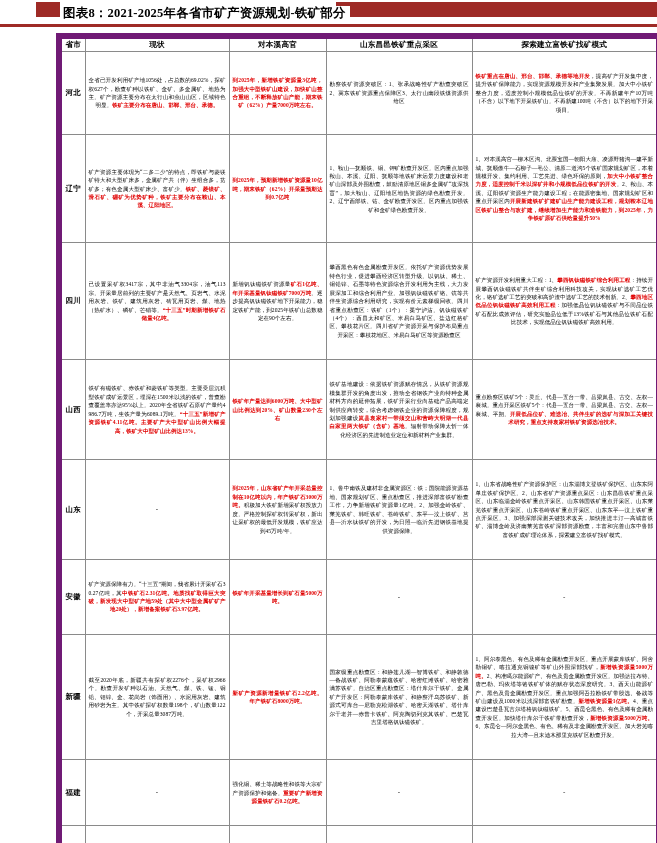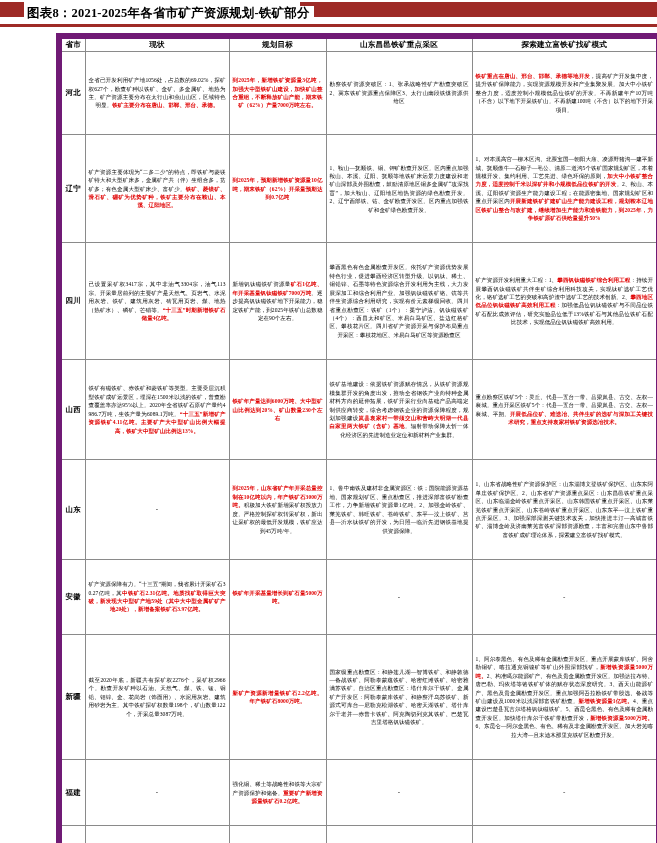--- a/index.html
+++ b/index.html
@@ -21,20 +21,21 @@
     position: relative;
     box-sizing: border-box;
   }
 
   
   .title-wrap {
     position: relative;
     padding: 3px 0 0 27px;
     height: 22px;
     box-sizing: border-box;
+    margin-left: 36px;
   }
   .title-bar-left {
     position: absolute;
     left: 0;
     top: 2px;
     width: 24px;
     height: 15px;
     background: #9e2a26;
   }
   .title-bar-right {
@@ -159,21 +160,21 @@
         <col class="c-prov">
           <col class="c-status">
           <col class="c-goal">
           <col class="c-layout">
           <col class="c-direction">
       </colgroup>
       <thead>
         <tr>
           <th>省市</th>
           <th>现状</th>
-          <th>规划目标</th>
+          <th>对本溪高官</th>
           <th>山东昌邑铁矿重点采区</th>
           <th>探索建立富铁矿找矿模式</th>
         </tr>
       </thead>
       <tbody id="tbody">
           <tr>
             <td class="prov">河北</td>
             <td class="cell"><span>全省已开发利用矿产地1056处，占总数的69.02%，探矿权627个，勘查矿种以铁矿、金矿、多金属矿、地热为主。矿产资源主要分布在太行山和燕山山区，区域特色明显。</span><span class="hl">铁矿主要分布在唐山、邯郸、邢台、承德。</span></td>
             <td class="cell"><span class="hl">到2025年，新增铁矿资源量3亿吨，加强大中型铁矿山建设，加快矿山整合重组，不断释放矿山产能，期末铁矿（62%）产量7000万吨左右。</span></td>
             <td class="cell"><span>勘察铁矿资源突破区：1、张承战略性矿产勘查突破区2、冀东铁矿资源重点保障区3、太行山南段铁煤资源供给区</span></td>

